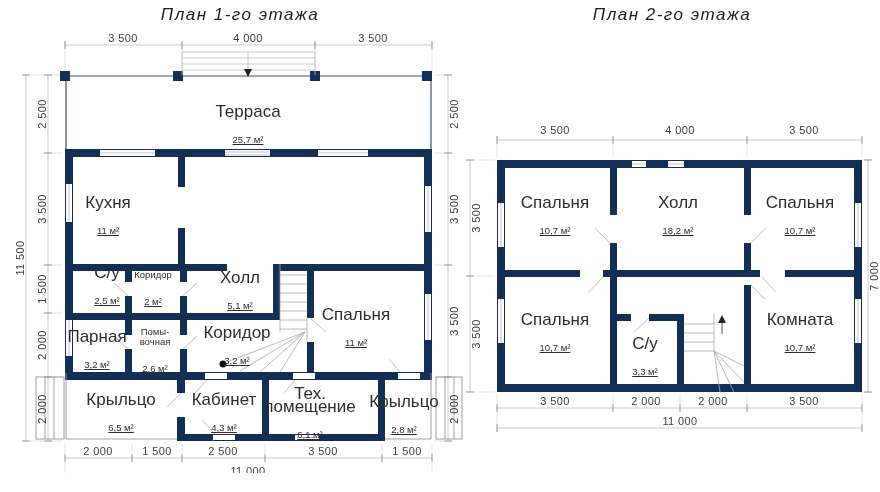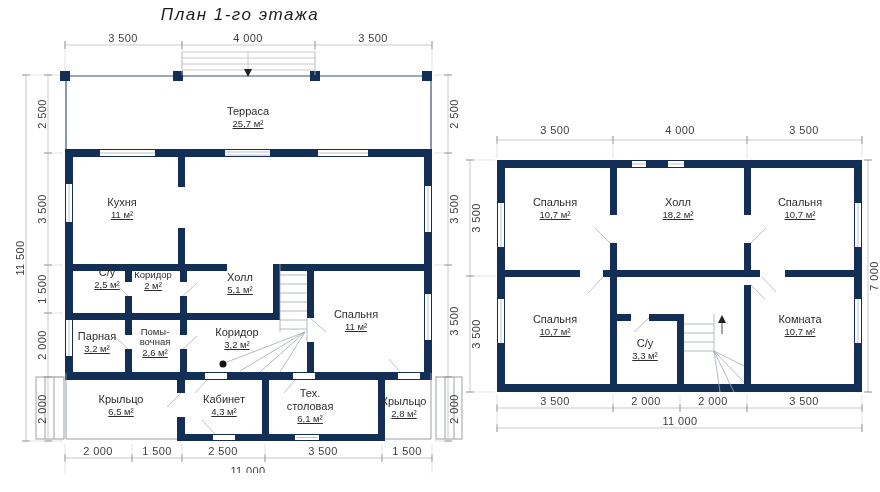--- a/index.html
+++ b/index.html
@@ -2,24 +2,24 @@
 <html><head>
 <meta charset="utf-8">
 <style>
   html,body{margin:0;padding:0;background:#fff;}
   .canvas{position:relative;width:880px;height:473px;background:#ffffff;
           font-family:"Liberation Sans",sans-serif;overflow:hidden;}
   .geom{position:absolute;left:0;top:0;}
   .title{position:absolute;transform:translateX(-50%);font-size:17px;font-style:italic;
          color:#1d1d1d;letter-spacing:1.5px;white-space:nowrap;}
   .room{position:absolute;transform:translateX(-50%);text-align:center;color:#2d2d2d;white-space:nowrap;}
-  .room .rn{font-size:11px;line-height:13px;}
+  .room .rn{font-size:17px;line-height:13px;}
   .room .rn-dash{font-size:10px;line-height:7px;}
   .room.small .rn{font-size:9.5px;line-height:10px;}
-  .room .ra{font-size:9.5px;line-height:12px;text-decoration:underline;}
+  .room .ra{font-size:9.5px;line-height:12px;text-decoration:underline;margin-top:16px;}
   .dim{position:absolute;transform:translateX(-50%);font-size:11px;color:#3f3f3f;
        white-space:nowrap;letter-spacing:.4px;}
   .dimv{position:absolute;transform:translate(-50%,-50%) rotate(-90deg);font-size:11px;color:#3f3f3f;
         white-space:nowrap;letter-spacing:.4px;}
   .watermark{position:absolute;left:2px;top:479px;font-size:5px;color:#bcbcbc;letter-spacing:.2px;}
 </style>
 </head>
 <body>
 
 <div class="canvas">
@@ -176,26 +176,27 @@
   <g stroke="#a2a9b3" stroke-width="0.8" fill="none">
     <path d="M684 324 H714 M684 333 H714 M684 342 H714 M684 351 H714"></path>
     <path d="M714 314 V351"></path>
     <path d="M714 351 L744 366 M714 351 L744 382 M714 351 L734 392 M714 351 L720 392"></path>
     <path d="M722 334 V323" stroke="#222"></path>
     <path d="M718 323 L726 323 L722 315 Z" fill="#222" stroke="none"></path>
   </g>
 </svg>
 
 <div class="title" style="left:240px;top:5px">План 1-го этажа</div>
+<div class="title" style="left:672px;top:5px">План 2-го этажа</div>
 
 <div class="room" style="left:248px;top:105px">
   <div class="rn">Терраса</div>
   <div class="ra">25,7 м²</div>
 </div>
-<div class="room" style="left:122px;top:196px">
+<div class="room" style="left:108px;top:196px">
   <div class="rn">Кухня</div>
   <div class="ra">11 м²</div>
 </div>
 <div class="room" style="left:107px;top:266px">
   <div class="rn">С/у</div>
   <div class="ra">2,5 м²</div>
 </div>
 <div class="room small" style="left:153px;top:270px">
   <div class="rn">Коридор</div>
   <div class="ra">2 м²</div>
@@ -224,21 +225,21 @@
 <div class="room" style="left:121px;top:393px">
   <div class="rn">Крыльцо</div>
   <div class="ra">6,5 м²</div>
 </div>
 <div class="room" style="left:224px;top:393px">
   <div class="rn">Кабинет</div>
   <div class="ra">4,3 м²</div>
 </div>
 <div class="room" style="left:310px;top:387px">
   <div class="rn">Тех.</div>
-  <div class="rn">столовая</div>
+  <div class="rn">помещение</div>
   <div class="ra">6,1 м²</div>
 </div>
 <div class="room" style="left:404px;top:395px">
   <div class="rn">Крыльцо</div>
   <div class="ra">2,8 м²</div>
 </div>
 
 <div class="room" style="left:555px;top:196px">
   <div class="rn">Спальня</div>
   <div class="ra">10,7 м²</div>

